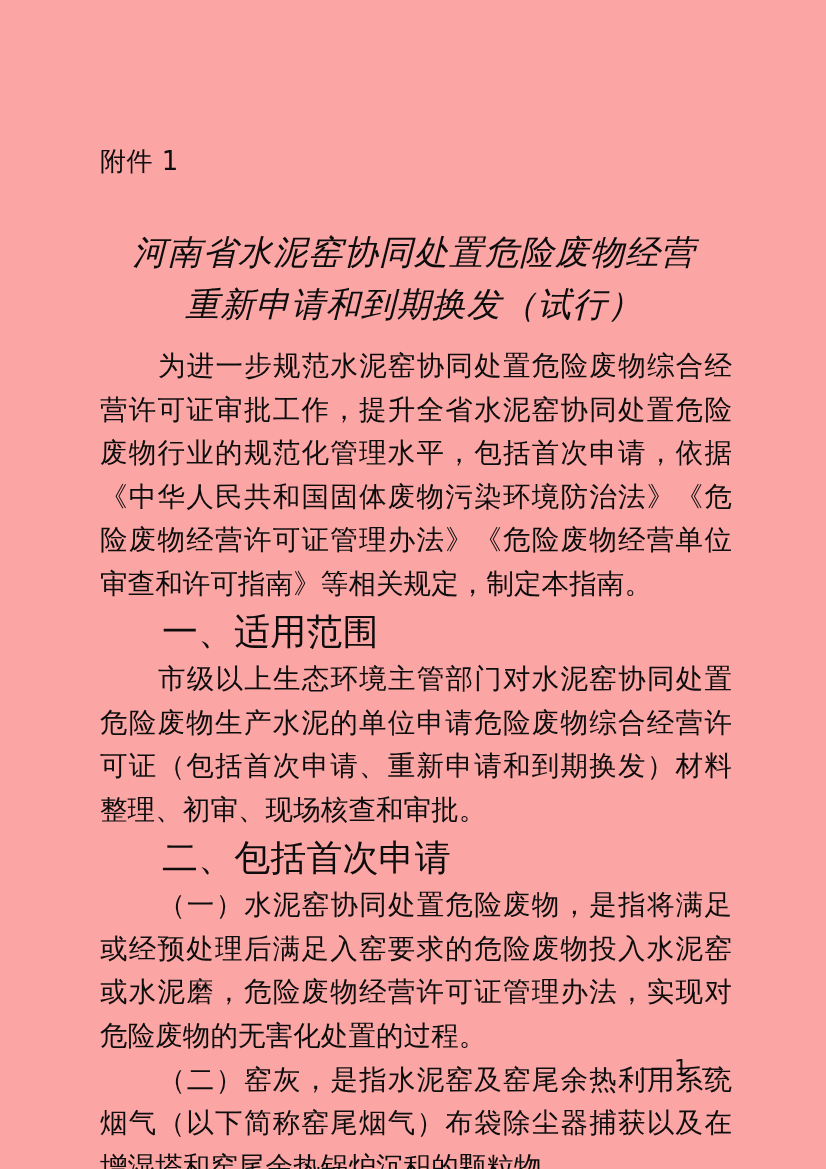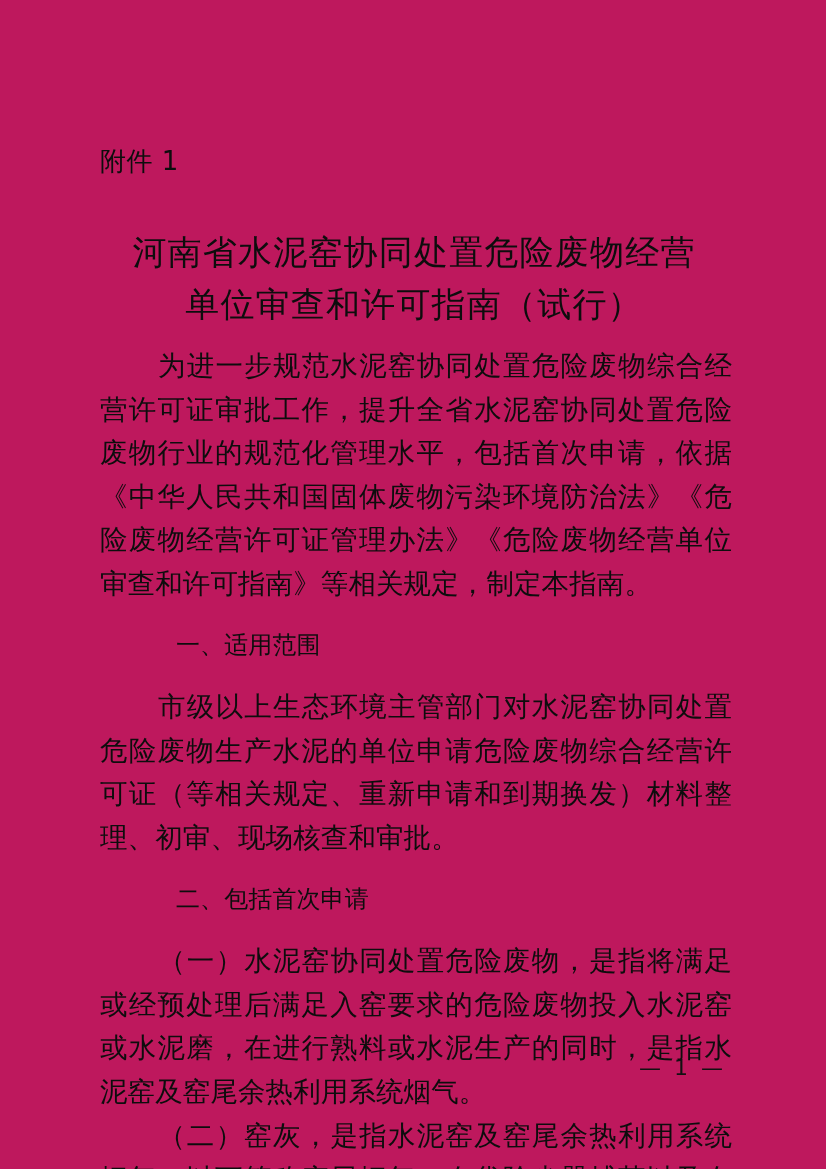--- a/index.html
+++ b/index.html
@@ -13,21 +13,21 @@
     position: relative;
     overflow: hidden;
     font-family: "DejaVu Sans", "Liberation Sans", sans-serif;
     color: #0d0d0d;
     -webkit-font-smoothing: antialiased;
   }
 
   .page {
     position: absolute;
     inset: 0;
-    background: #be185d;
+    background: #fca5a5;
   }
 
   
   .attachment-label {
     position: absolute;
     left: 100px;
     top: 144px;
     font-size: 26px;
     line-height: 34px;
     letter-spacing: 0.5px;
@@ -38,20 +38,21 @@
   .doc-title {
     position: absolute;
     left: 100px;
     top: 226px;
     width: 628px;
     text-align: center;
     font-size: 34px;
     line-height: 52px;
     letter-spacing: 1.2px;
     font-weight: 400;
+    font-style: italic;
   }
   .doc-title .title-line {
     display: block;
     white-space: nowrap;
   }
 
   
   .body-block {
     position: absolute;
     left: 100px;
@@ -66,24 +67,24 @@
     margin: 0;
     text-align: justify;
     text-justify: inter-ideograph;
     text-align-last: left;
     word-break: break-all;
   }
   .para.indent {
     text-indent: 58px;
   }
   .heading {
-    font-size: 24px;
+    font-size: 36px;
     line-height: 43.6px;
     letter-spacing: 0.1px;
-    margin: 18px;
+    margin: 4px;
     text-indent: 58px;
     white-space: nowrap;
   }
 
   
   .page-number {
     position: absolute;
     left: 0;
     top: 1053px;
     width: 100%;
@@ -98,33 +99,33 @@
 </style>
 </head>
 <body>
 
 <div class="page">
 
   <div class="attachment-label">附件 1</div>
 
   <div class="doc-title">
     <span class="title-line">河南省水泥窑协同处置危险废物经营</span>
-    <span class="title-line">单位审查和许可指南（试行）</span>
+    <span class="title-line">重新申请和到期换发（试行）</span>
   </div>
 
   <div class="body-block">
     <p class="para indent">为进一步规范水泥窑协同处置危险废物综合经营许可证审批工作，提升全省水泥窑协同处置危险废物行业的规范化管理水平，包括首次申请，依据《中华人民共和国固体废物污染环境防治法》《危险废物经营许可证管理办法》《危险废物经营单位审查和许可指南》等相关规定，制定本指南。</p>
 
     <p class="heading">一、适用范围</p>
 
-    <p class="para indent">市级以上生态环境主管部门对水泥窑协同处置危险废物生产水泥的单位申请危险废物综合经营许可证（等相关规定、重新申请和到期换发）材料整理、初审、现场核查和审批。</p>
+    <p class="para indent">市级以上生态环境主管部门对水泥窑协同处置危险废物生产水泥的单位申请危险废物综合经营许可证（包括首次申请、重新申请和到期换发）材料整理、初审、现场核查和审批。</p>
 
     <p class="heading">二、包括首次申请</p>
 
-    <p class="para indent">（一）水泥窑协同处置危险废物，是指将满足或经预处理后满足入窑要求的危险废物投入水泥窑或水泥磨，在进行熟料或水泥生产的同时，是指水泥窑及窑尾余热利用系统烟气。</p>
+    <p class="para indent">（一）水泥窑协同处置危险废物，是指将满足或经预处理后满足入窑要求的危险废物投入水泥窑或水泥磨，危险废物经营许可证管理办法，实现对危险废物的无害化处置的过程。</p>
 
     <p class="para indent">（二）窑灰，是指水泥窑及窑尾余热利用系统烟气（以下简称窑尾烟气）布袋除尘器捕获以及在增湿塔和窑尾余热锅炉沉积的颗粒物。</p>
 
   </div>
 
   <div class="page-number">— 1 —</div>
 
 </div>
 
 </body></html>

